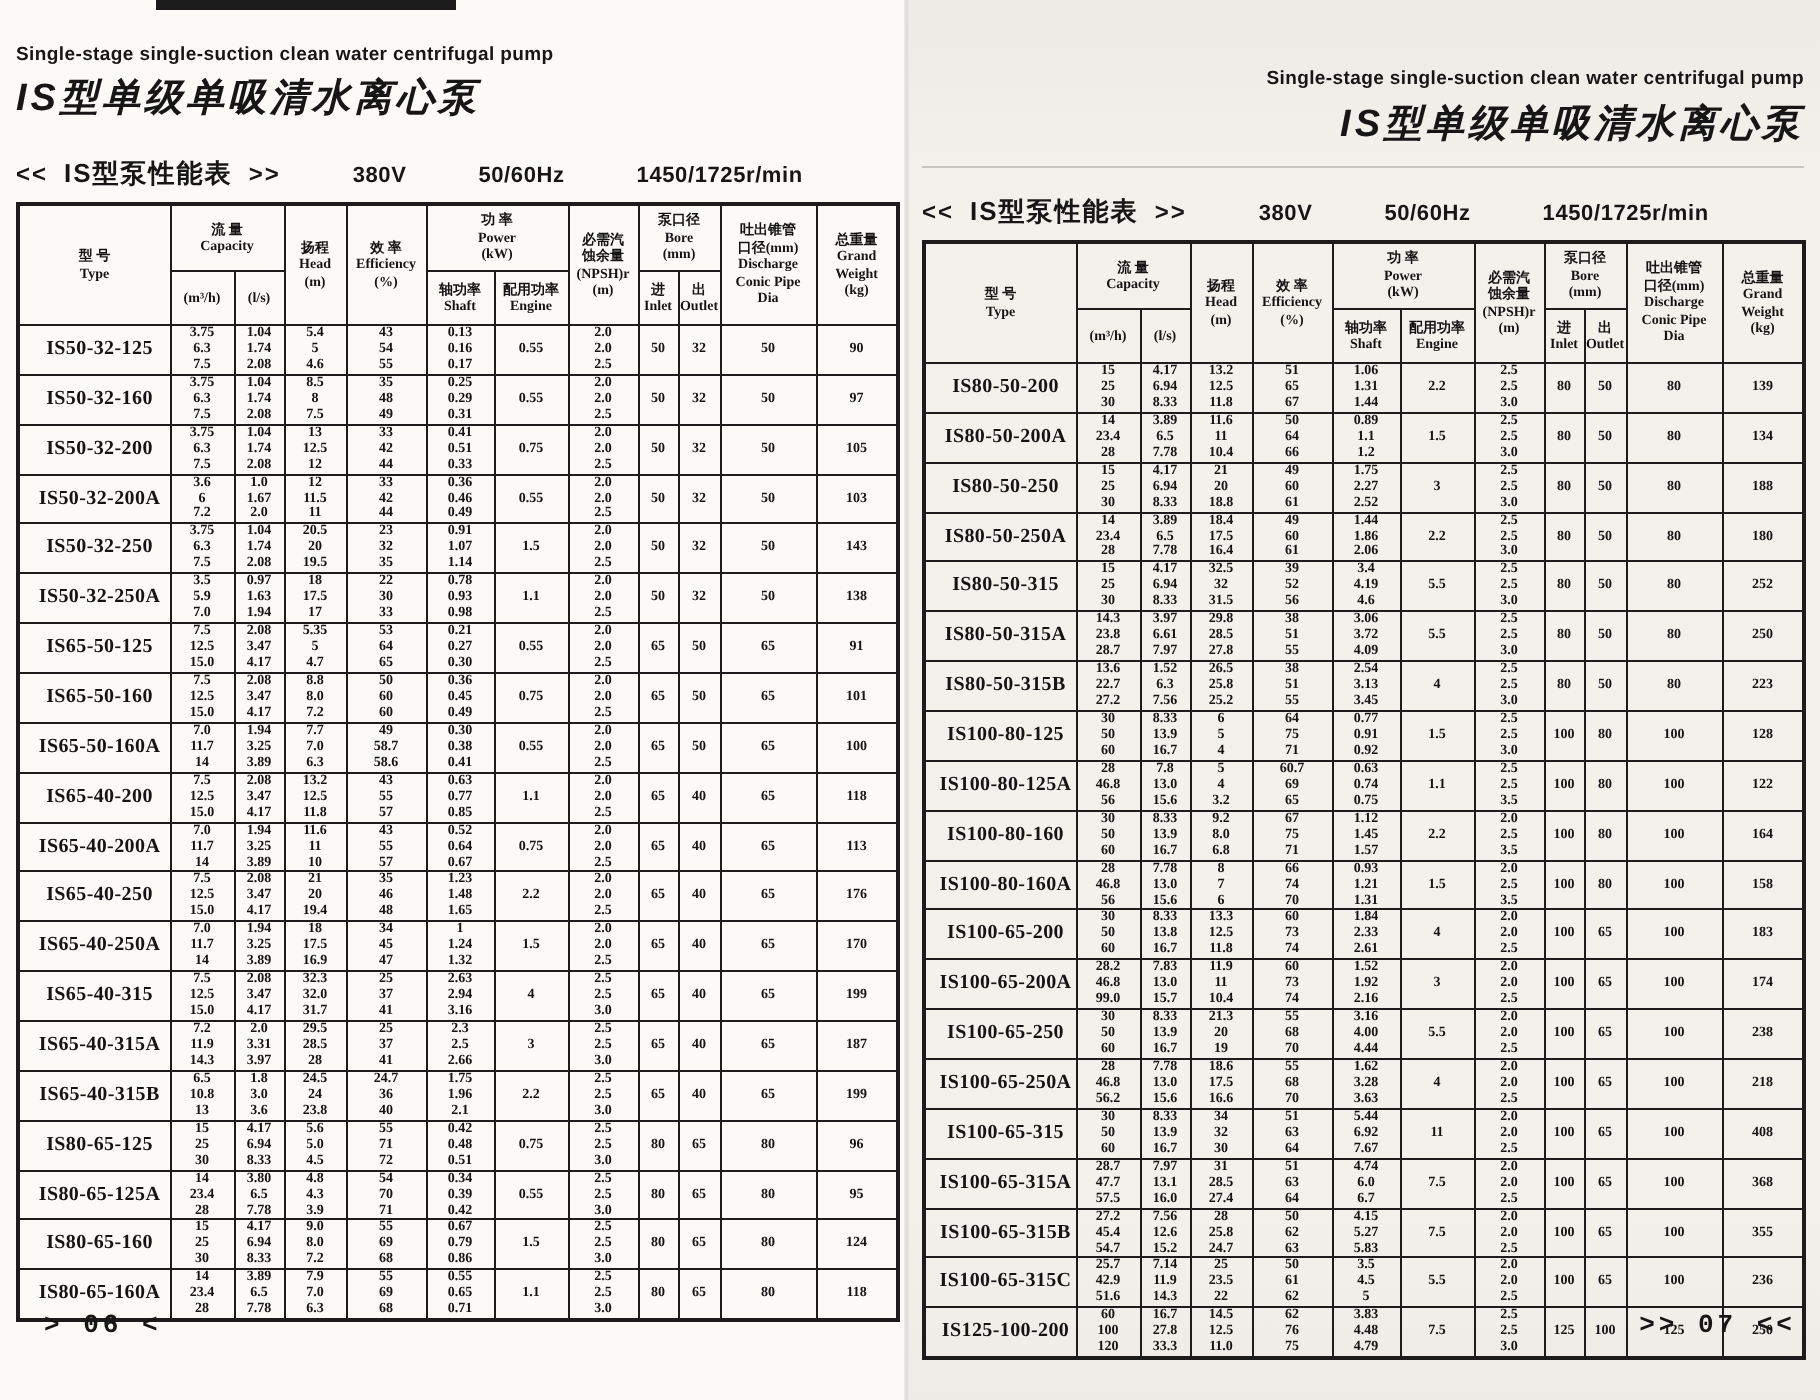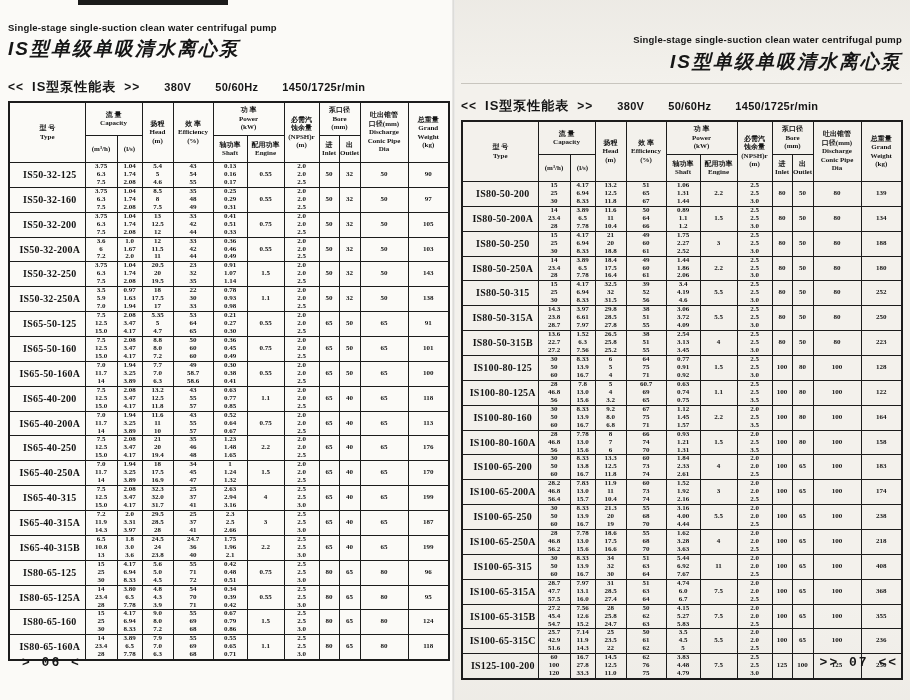--- a/index.html
+++ b/index.html
@@ -21,21 +21,21 @@
   .hdr-zh{font-family:"Liberation Sans", sans-serif;font-weight:bold;font-style:italic;font-size:19px;letter-spacing:2px;}
   .page-left .hdr-en{margin-top:22px;}
   .page-left .hdr-zh{margin-top:3px;}
   .page-right .hdr-en{margin-top:34px;text-align:right;}
   .page-right .hdr-zh{margin-top:4px;text-align:right;border-bottom:1px solid rgba(120,115,105,.35);padding-bottom:8px;}
 
   .title-line{display:flex;align-items:baseline;margin-top:16px;
     font-family:"Liberation Sans", sans-serif;font-weight:bold;}
   .arrows{font-size:12px;letter-spacing:1px;}
   .tbl-title{font-size:13px;letter-spacing:1px;margin:0 8px;}
-  .spec{font-size:11px;margin-left:24px;letter-spacing:.3px;}
+  .spec{font-size:11px;margin-left:36px;letter-spacing:.3px;}
   .page-right .title-line{margin-top:13px;}
 
   table.perf{border-collapse:collapse;table-layout:fixed;width:440px;margin-top:5px;
     border:2px solid #1c1c1c;background:transparent;}
   .page-right table.perf{width:439px;}
   table.perf th, table.perf td{
     border-left:1px solid #1c1c1c;padding:0;margin:0;
     text-align:center;vertical-align:middle;color:#141414;
   }
   thead th{
@@ -1185,21 +1185,21 @@
           </tr>
           <tr class="line1">
             <td>46.8</td>
             <td>13.0</td>
             <td>11</td>
             <td>73</td>
             <td>1.92</td>
             <td>2.0</td>
           </tr>
           <tr class="line2">
-            <td>56.4</td>
+            <td>99.0</td>
             <td>15.7</td>
             <td>10.4</td>
             <td>74</td>
             <td>2.16</td>
             <td>2.5</td>
           </tr>
           <tr class="line0">
             <td class="type-cell span-cell" rowspan="3">IS100-65-250</td>
             <td>30</td>
             <td>8.33</td>

